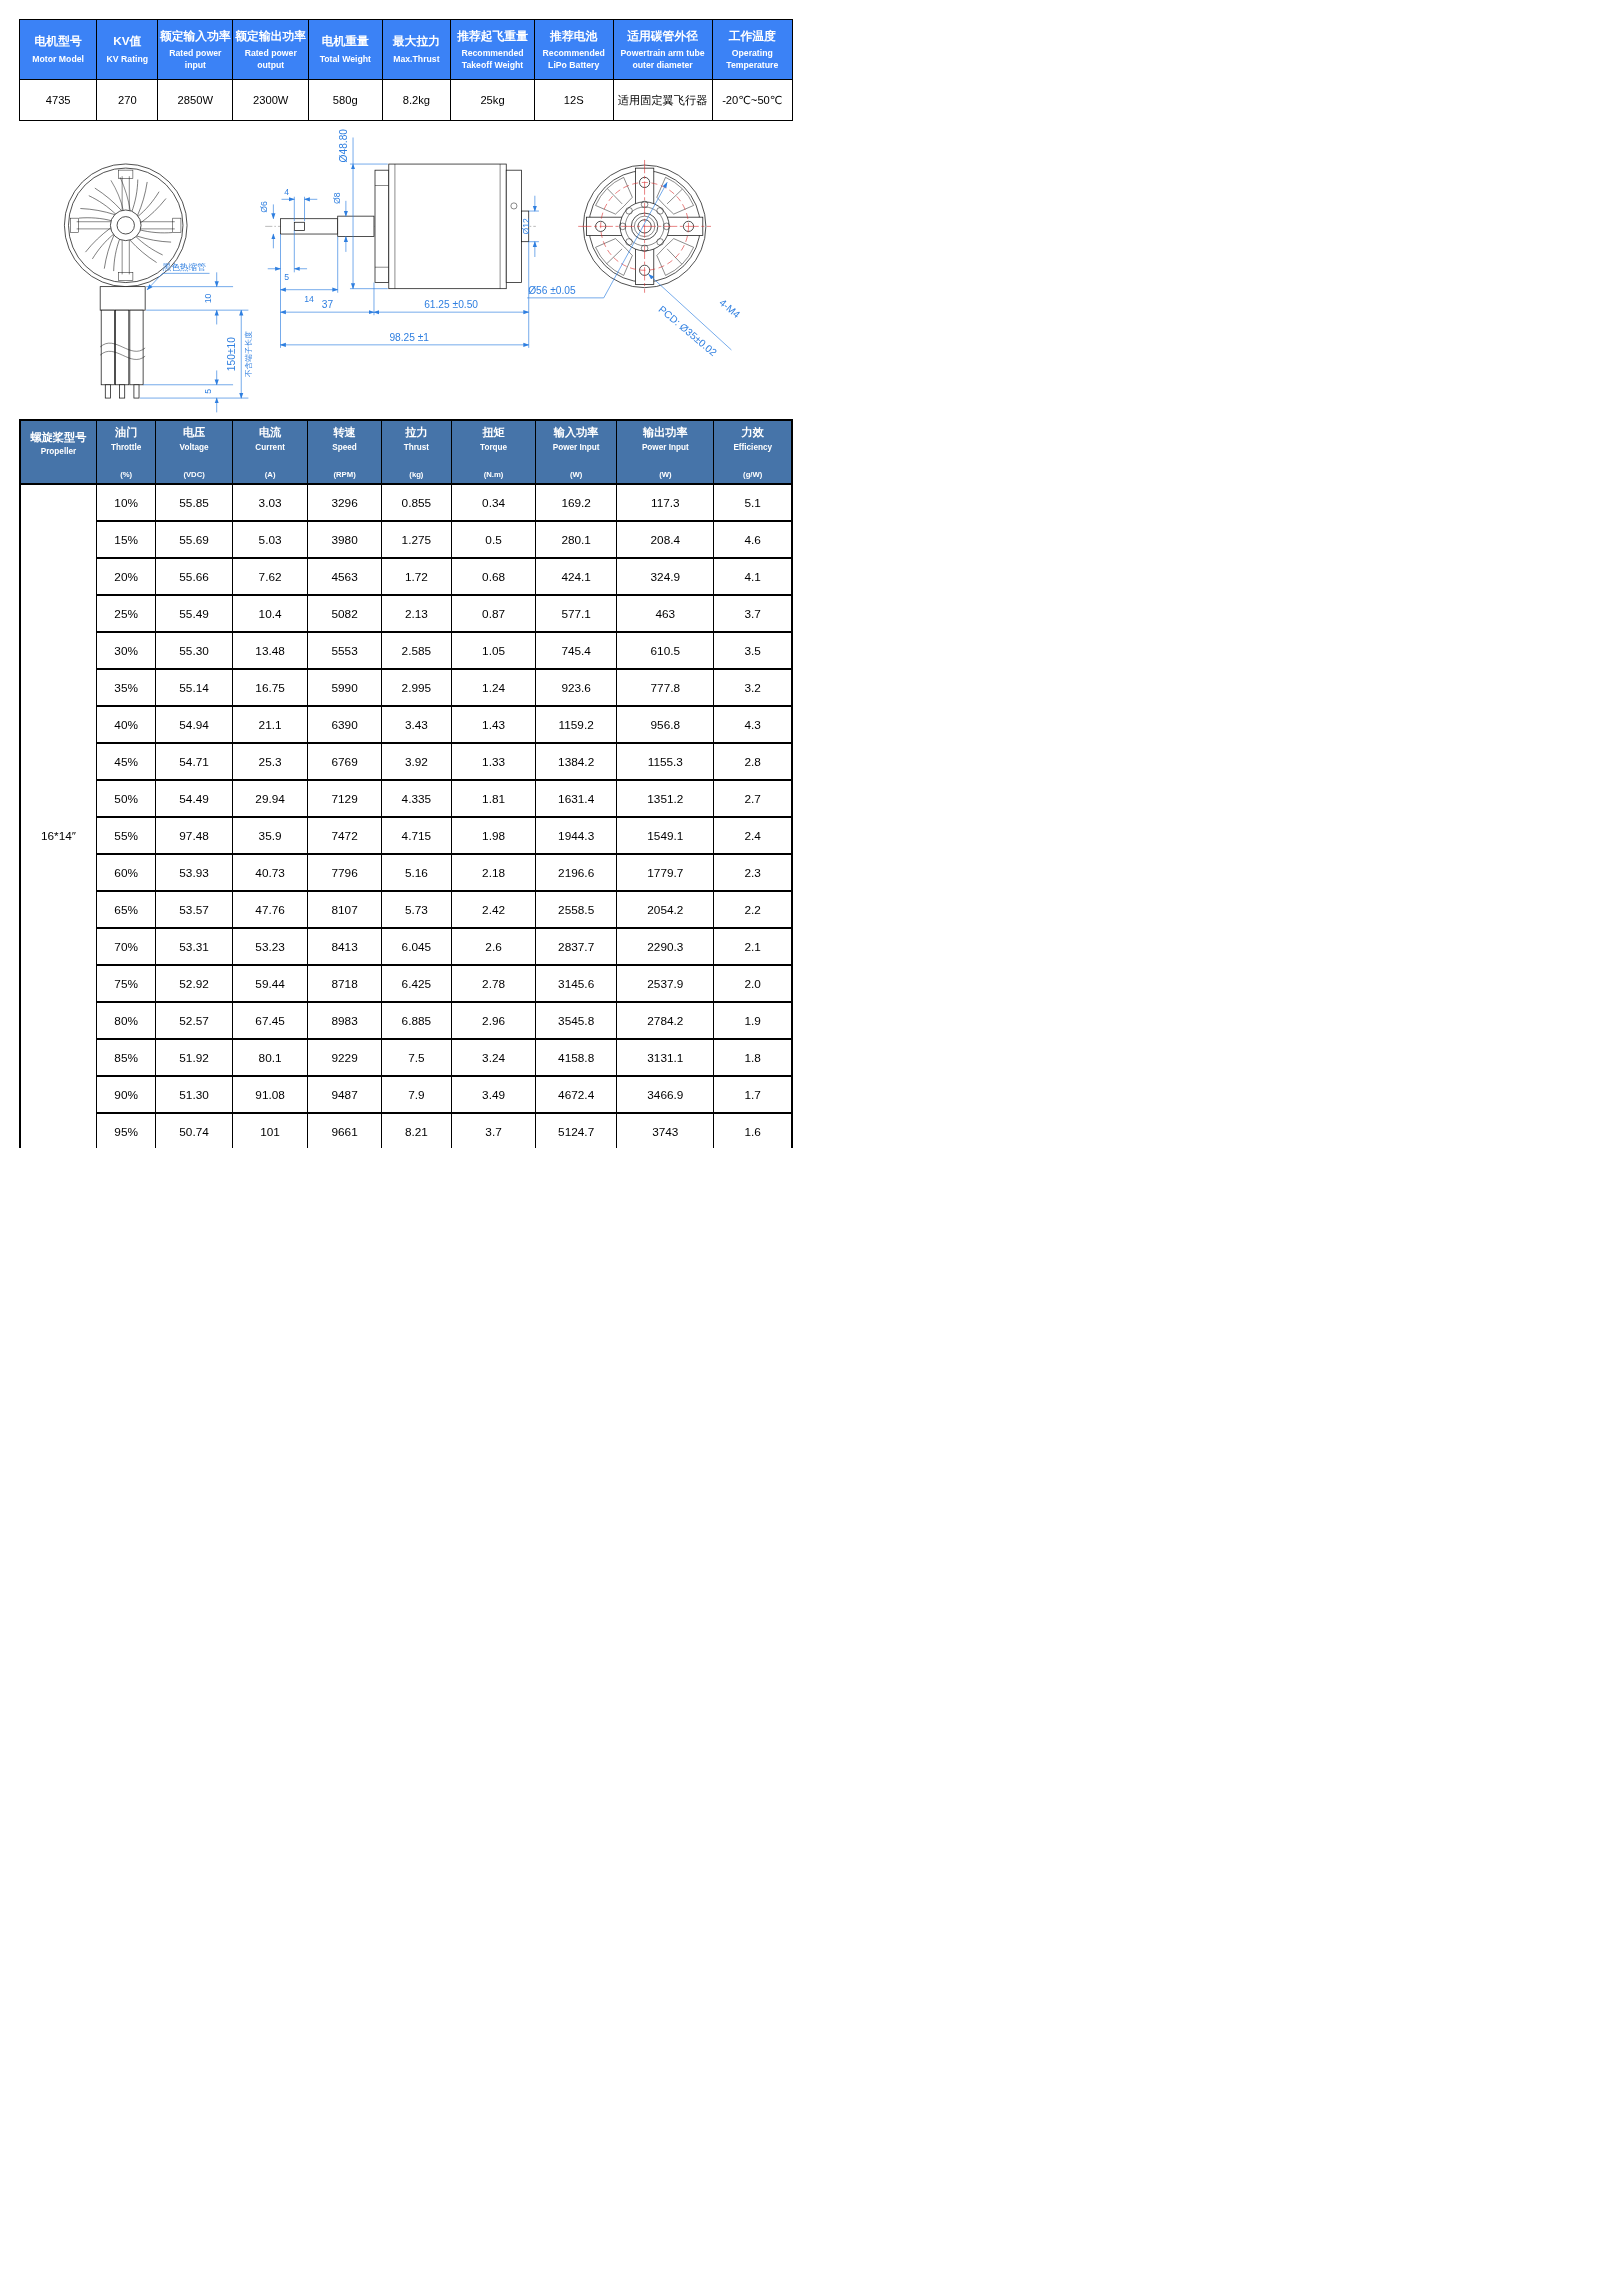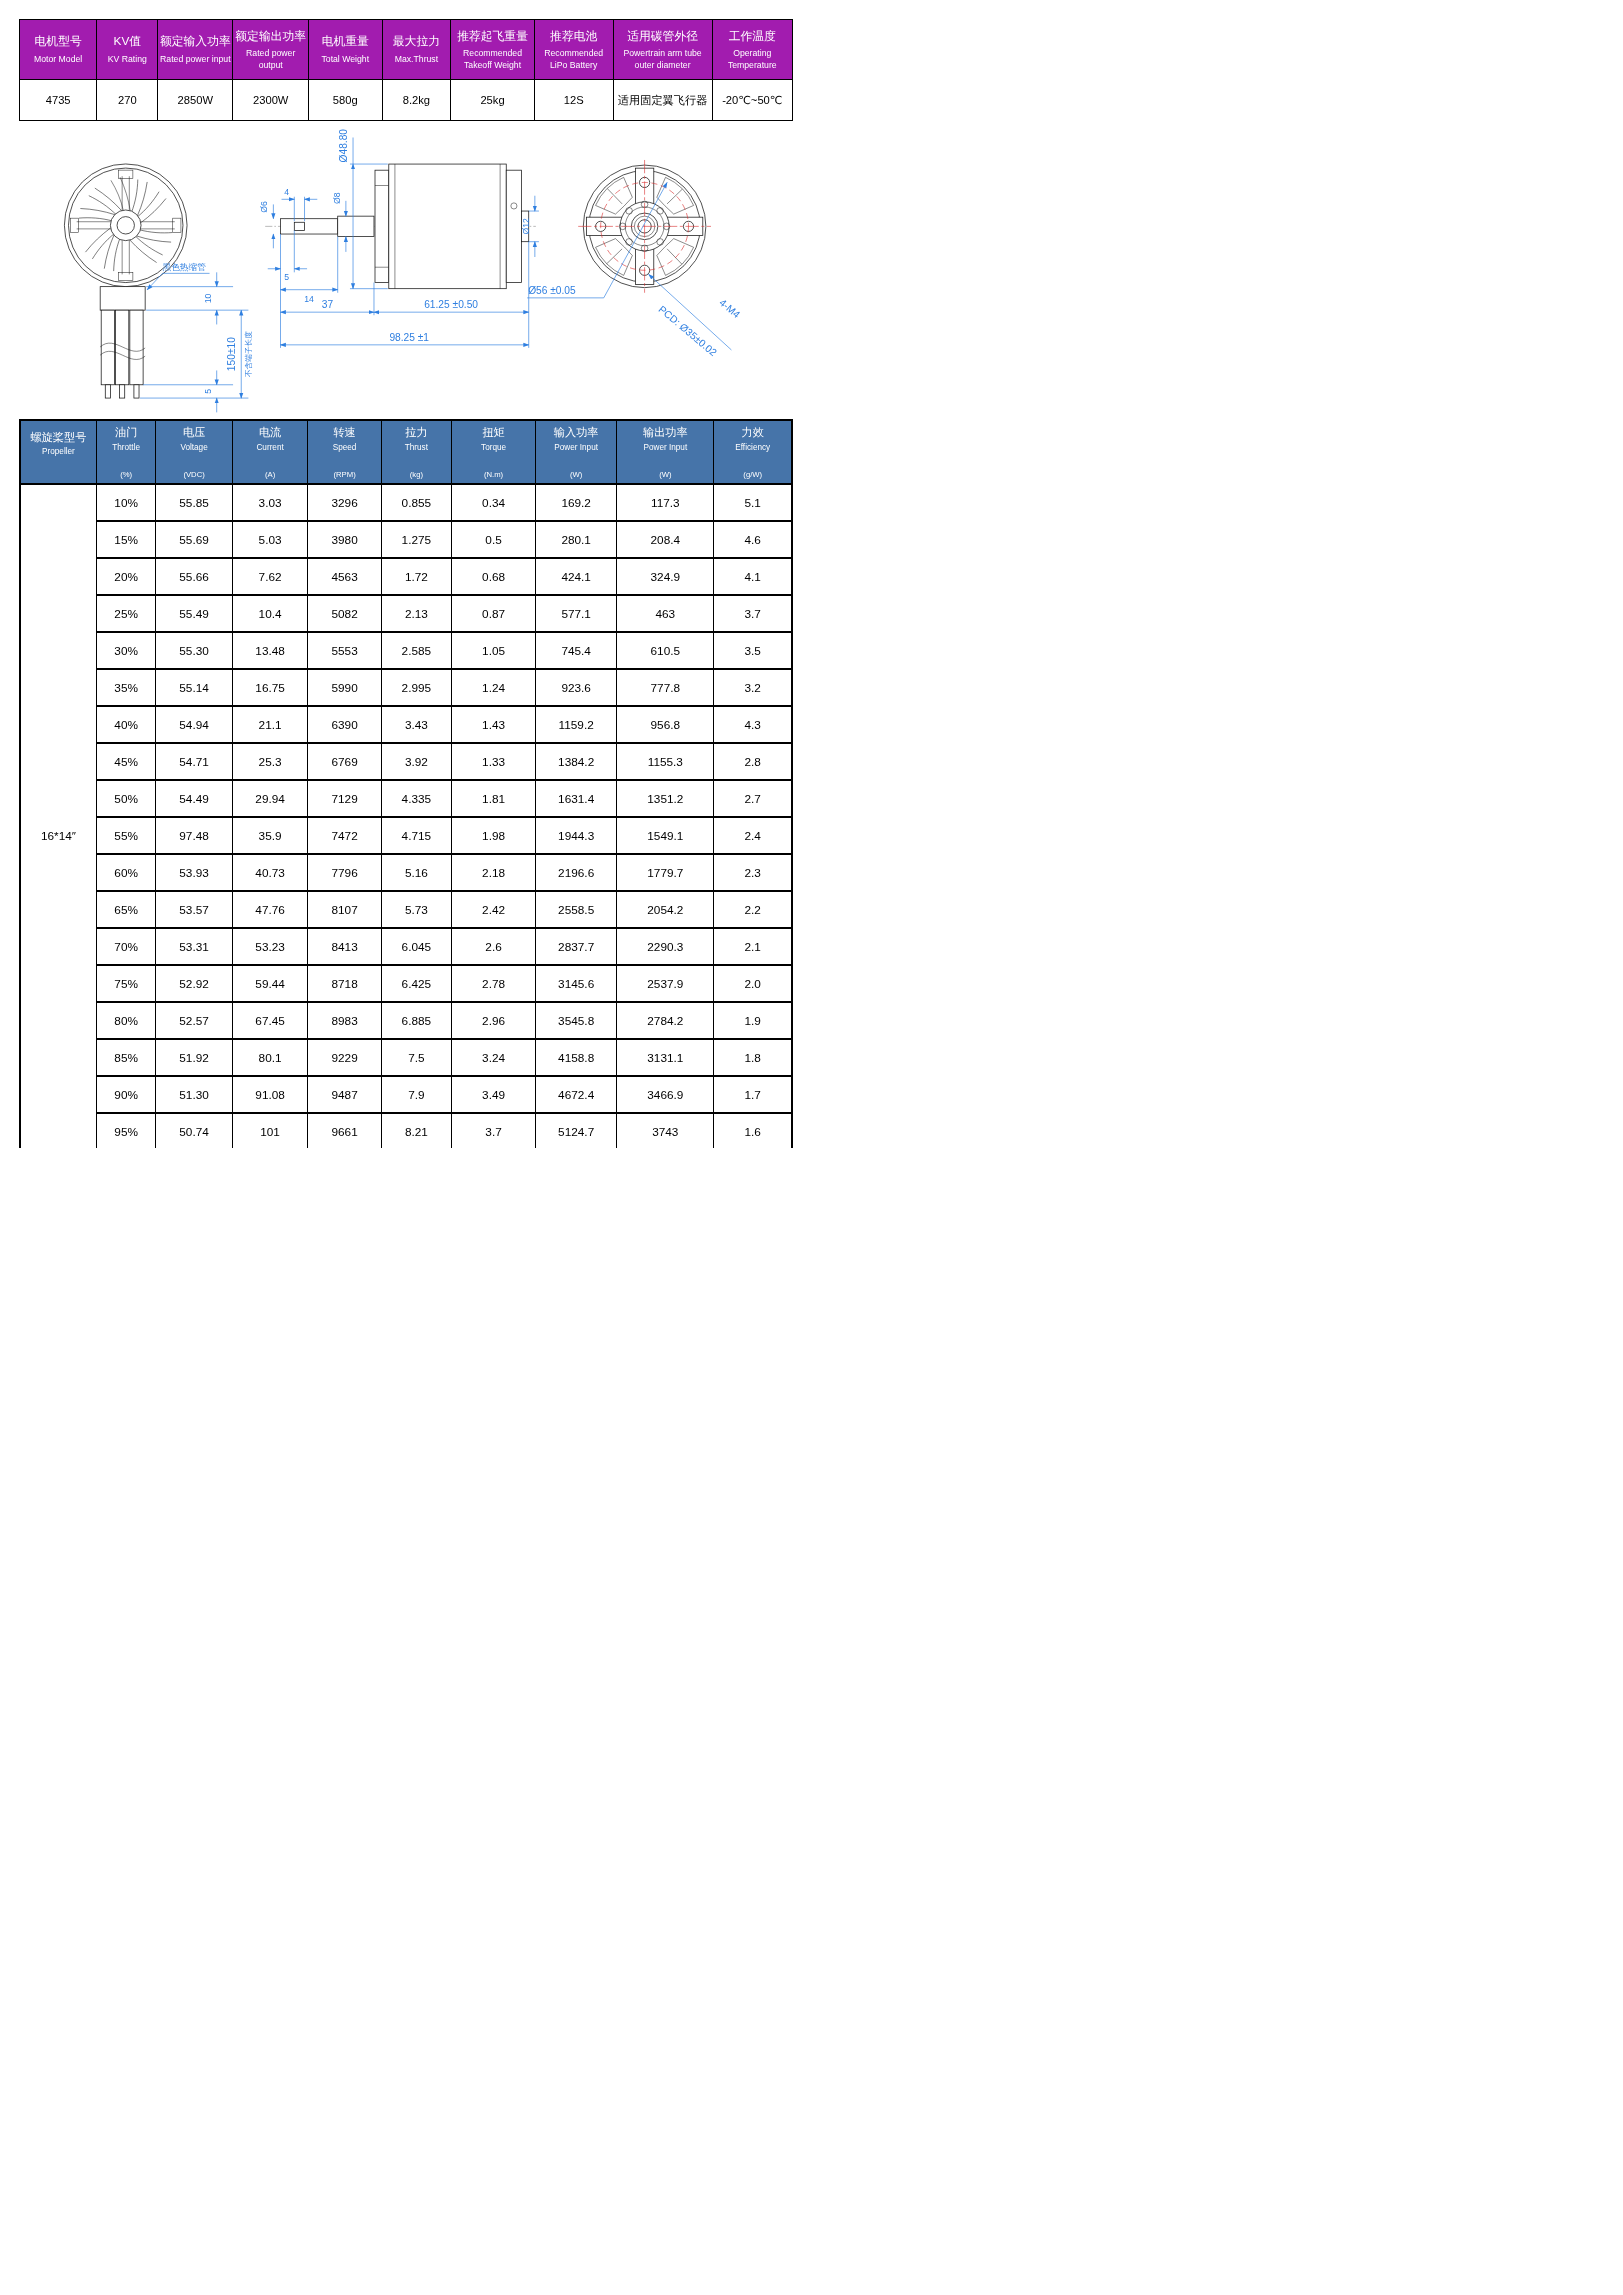--- a/index.html
+++ b/index.html
@@ -3,21 +3,21 @@
 <meta charset="utf-8">
 <style>
   html,body{margin:0;padding:0;background:#fff;}
   .page{position:relative;width:811px;height:1148px;background:#fff;
         font-family:"Liberation Sans","DejaVu Sans",sans-serif;color:#000;overflow:hidden;}
 
   
   .spec-table{position:absolute;left:19px;top:19.4px;width:774px;border-collapse:collapse;
               table-layout:fixed;border:1.5px solid #000;}
   .spec-table th,.spec-table td{border:1px solid #000;text-align:center;vertical-align:middle;padding:1px 1.5px;}
-  .spec-table th{background:#a21caf;color:#fff;height:57px;font-weight:normal;}
+  .spec-table th{background:#3b82f6;color:#fff;height:57px;font-weight:bold;}
   .spec-table .zh{font-size:11.8px;margin-bottom:3.6px;}
   .spec-table .en{font-size:8.7px;line-height:1.3;}
   .spec-table td{height:38px;font-size:11.2px;}
 
   
   .drawings{position:absolute;left:0;top:119px;width:811px;height:299px;}
   .drawings svg{position:absolute;top:0;}
   .blk{stroke:#1a1a1a;fill:none;stroke-width:1.5px;}
   .blk-f{stroke:#1a1a1a;fill:#fff;stroke-width:1.5px;}
   .thin{stroke:#1a1a1a;fill:none;stroke-width:1px;}
@@ -25,21 +25,21 @@
   .dimt{fill:#2F7FE0;font-size:17px;stroke:none;}
   .dimt-lg{fill:#2F7FE0;font-size:20px;stroke:none;}
   .dimt-sm{fill:#2F7FE0;font-size:15px;stroke:none;}
   .red{stroke:#D93030;fill:none;stroke-width:1.2px;}
   .cl{stroke:#555;fill:none;stroke-width:0.8px;stroke-dasharray:14 4 3 4;}
 
   
   .perf-table{position:absolute;left:19px;top:419px;width:774px;border-collapse:collapse;
               table-layout:fixed;border:2.6px solid #000;}
   .perf-table th{background:#4674A9;color:#fff;border:1.5px solid #000;height:60px;
-                 font-weight:normal;padding:1px;vertical-align:middle;text-align:center;}
+                 font-weight:bold;padding:1px;vertical-align:middle;text-align:center;}
   .perf-table th .zh{font-size:11.2px;margin-bottom:2.6px;}
   .perf-table th .en{font-size:8.2px;margin-bottom:18px;}
   .perf-table th .unit{font-size:7.7px;}
   .perf-table td{border:1.5px solid #000;border-top-width:2px;border-bottom-width:2px;
                  height:33px;font-size:11.8px;text-align:center;vertical-align:middle;background:#fff;}
   .prop-cell{font-size:11.8px;}
 </style>
 </head>
 <body>
 

